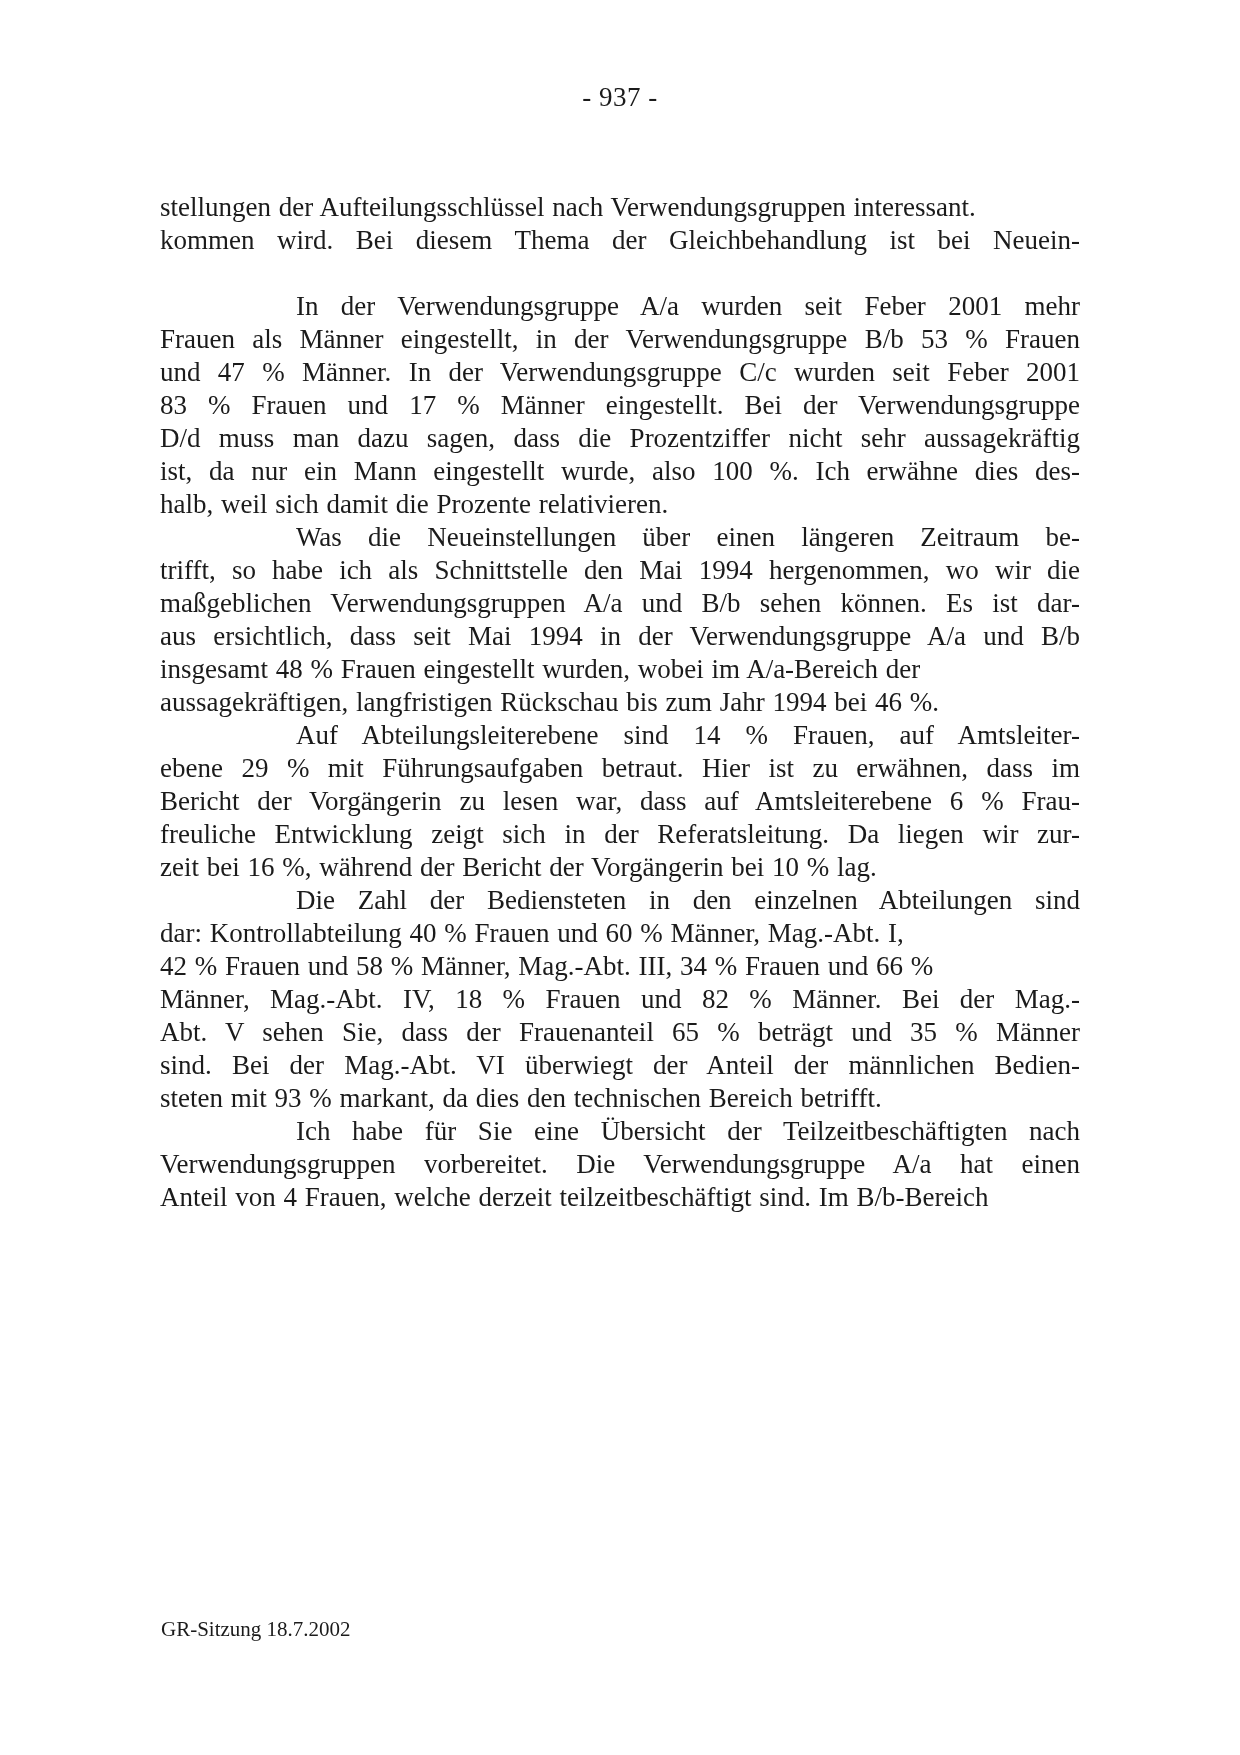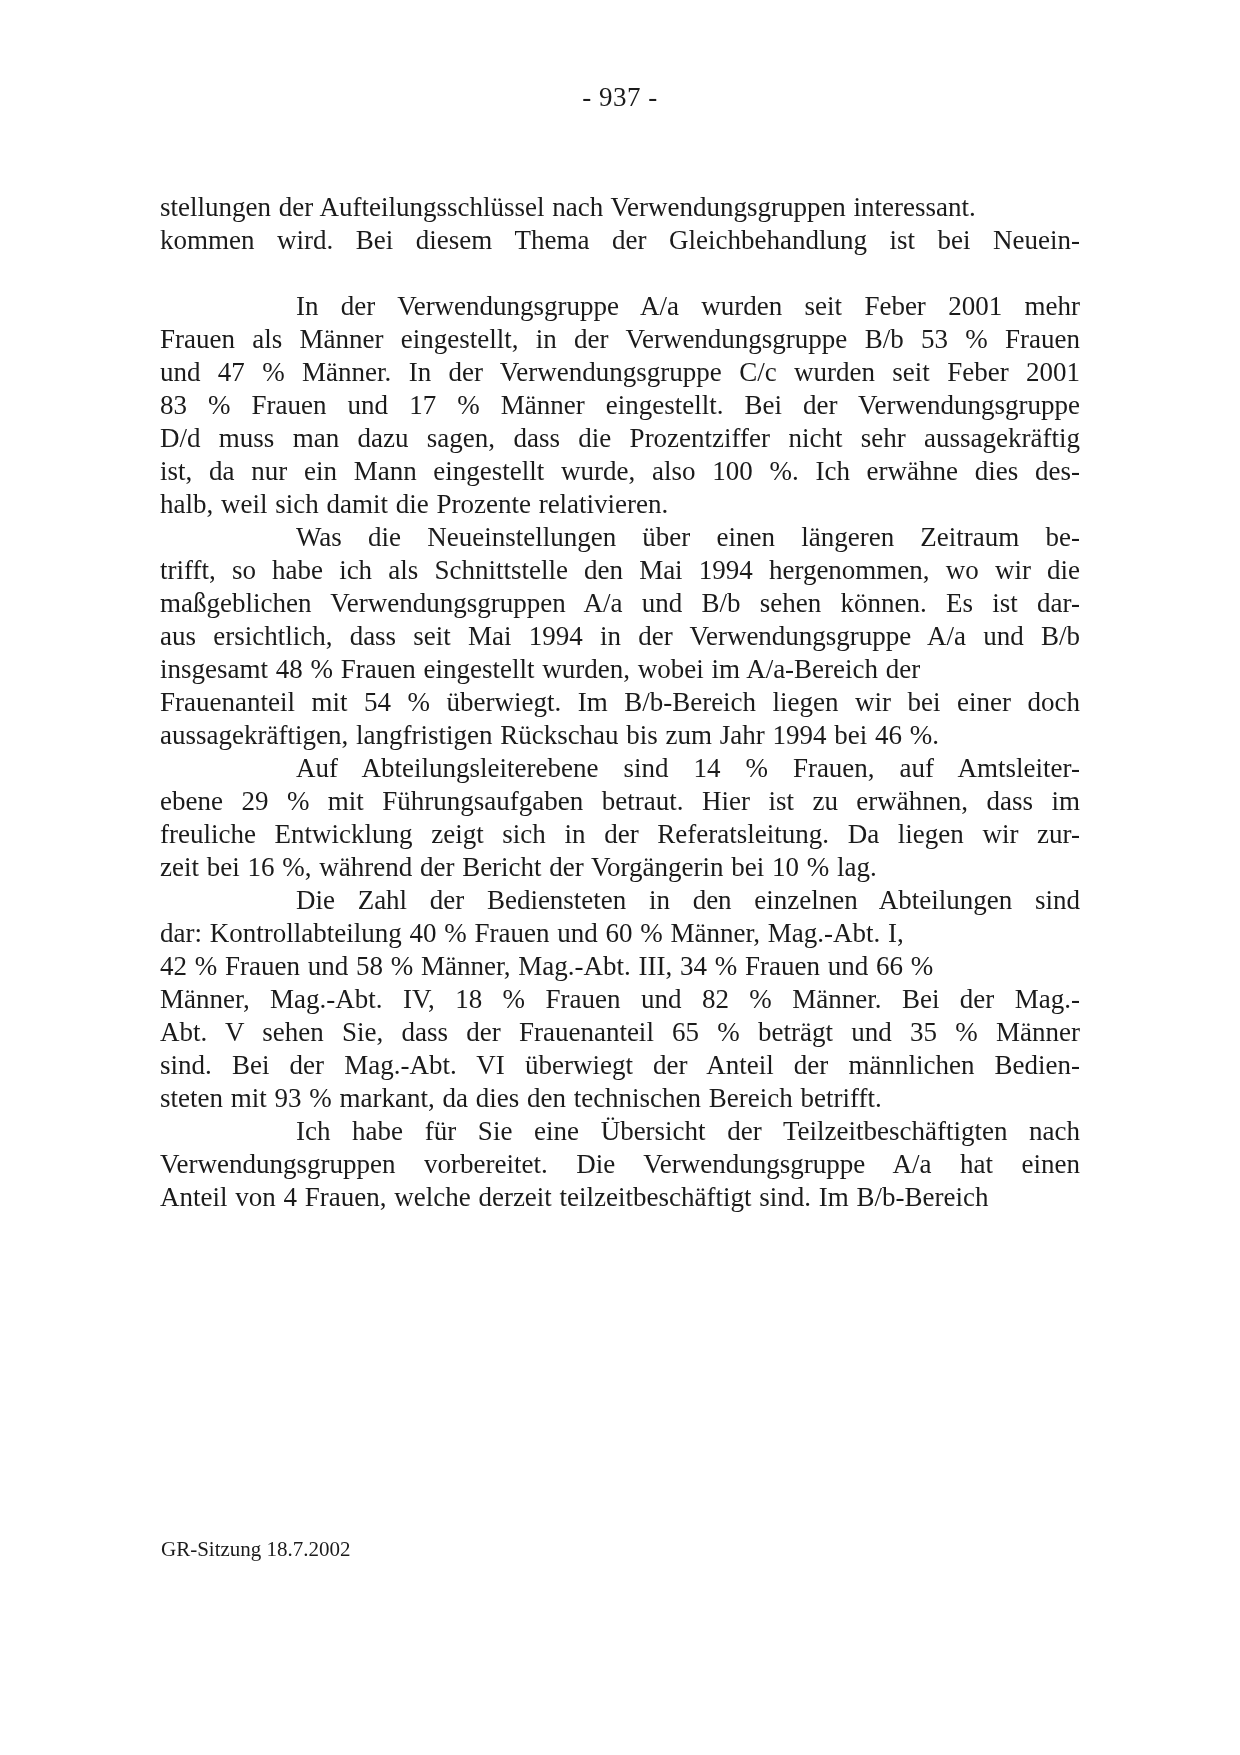--- a/index.html
+++ b/index.html
@@ -45,21 +45,21 @@
   }
   .line.just {
     text-align: justify;
     text-align-last: justify;
   }
   .line.indent {
     text-indent: 136px;
   }
   .footer {
     position: absolute;
-    top: 1537px;
+    top: 1617px;
     left: 161px;
     font-size: 21px;
   }
 </style>
 </head>
 <body>
 
 <div class="page">
   <div class="page-number">- 937 -</div>
 
@@ -76,26 +76,26 @@
         <div class="line just">D/d muss man dazu sagen, dass die Prozentziffer nicht sehr aussagekräftig</div>
         <div class="line just">ist, da nur ein Mann eingestellt wurde, also 100 %. Ich erwähne dies des-</div>
         <div class="line">halb, weil sich damit die Prozente relativieren.</div>
       </div>
       <div class="paragraph">
         <div class="line just indent">Was die Neueinstellungen über einen längeren Zeitraum be-</div>
         <div class="line just">trifft, so habe ich als Schnittstelle den Mai 1994 hergenommen, wo wir die</div>
         <div class="line just">maßgeblichen Verwendungsgruppen A/a und B/b sehen können. Es ist dar-</div>
         <div class="line just">aus ersichtlich, dass seit Mai 1994 in der Verwendungsgruppe A/a und B/b</div>
         <div class="line">insgesamt 48 % Frauen eingestellt wurden, wobei im A/a-Bereich der</div>
-        <div class="line just">Frauenanteil mit 54 % überwiegt. Im B/b-Bereich liegen wir bei einer doch</div>
         <div class="line">aussagekräftigen, langfristigen Rückschau bis zum Jahr 1994 bei 46 %.</div>
       </div>
       <div class="paragraph">
         <div class="line just indent">Auf Abteilungsleiterebene sind 14 % Frauen, auf Amtsleiter-</div>
         <div class="line just">ebene 29 % mit Führungsaufgaben betraut. Hier ist zu erwähnen, dass im</div>
+        <div class="line just">Bericht der Vorgängerin zu lesen war, dass auf Amtsleiterebene 6 % Frau-</div>
         <div class="line just">freuliche Entwicklung zeigt sich in der Referatsleitung. Da liegen wir zur-</div>
         <div class="line">zeit bei 16 %, während der Bericht der Vorgängerin bei 10 % lag.</div>
       </div>
       <div class="paragraph">
         <div class="line just indent">Die Zahl der Bediensteten in den einzelnen Abteilungen sind</div>
         <div class="line">dar: Kontrollabteilung 40 % Frauen und 60 % Männer, Mag.-Abt. I,</div>
         <div class="line">42 % Frauen und 58 % Männer, Mag.-Abt. III, 34 % Frauen und 66 %</div>
         <div class="line just">Männer, Mag.-Abt. IV, 18 % Frauen und 82 % Männer. Bei der Mag.-</div>
         <div class="line just">Abt. V sehen Sie, dass der Frauenanteil 65 % beträgt und 35 % Männer</div>
         <div class="line just">sind. Bei der Mag.-Abt. VI überwiegt der Anteil der männlichen Bedien-</div>

